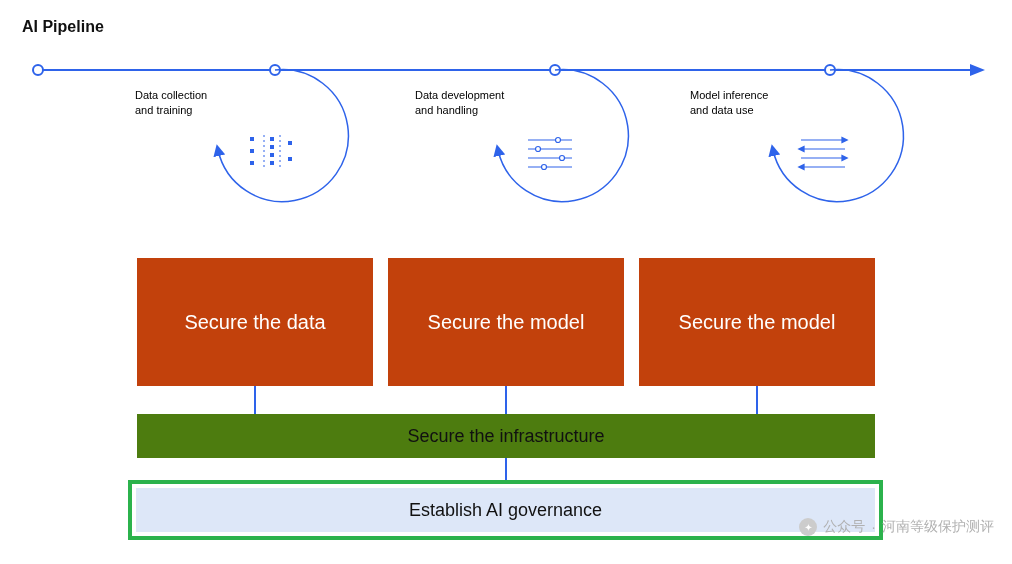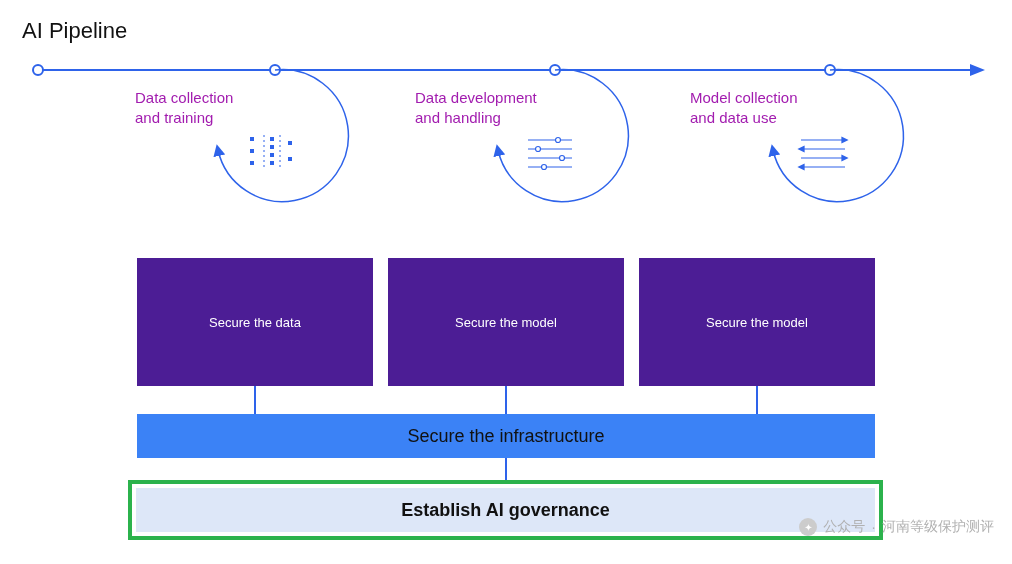--- a/index.html
+++ b/index.html
@@ -8,79 +8,79 @@
       background: #fff;
       width: 1012px;
       height: 564px;
       position: relative;
       overflow: hidden;
     }
     .title {
       position: absolute;
       top: 18px;
       left: 22px;
-      font-size: 22px;
-      font-weight: 400;
+      font-size: 16px;
+      font-weight: 700;
       color: #111;
     }
     .timeline {
       position: absolute;
       top: 60px;
       left: 30px;
       width: 955px;
       height: 20px;
     }
     .stage-labels {
       position: absolute;
       top: 88px;
       left: 0;
       width: 100%;
     }
     .stage-label {
       position: absolute;
-      font-size: 15px;
-      color: #a21caf;
+      font-size: 11px;
+      color: #000000;
       line-height: 1.35;
     }
     .loop {
       position: absolute;
       top: 60px;
       width: 160px;
       height: 170px;
     }
     .pillar-row {
       position: absolute;
       top: 258px;
       left: 0;
       width: 100%;
     }
     .pillar {
       position: absolute;
       width: 236px;
       height: 128px;
-      background: #4c1d95;
+      background: #c2410c;
       display: flex;
       align-items: center;
       justify-content: center;
       color: #fff;
-      font-size: 13px;
+      font-size: 20px;
       font-weight: 500;
     }
     .connector-line {
       position: absolute;
       width: 2px;
       background: #2e63ea;
     }
     .infra-bar {
       position: absolute;
       top: 414px;
       left: 137px;
       width: 738px;
       height: 44px;
-      background: #3b82f6;
+      background: #4d7c0f;
       display: flex;
       align-items: center;
       justify-content: center;
       font-size: 18px;
       font-weight: 500;
       color: #111;
     }
     .gov-bar-wrapper {
       position: absolute;
       top: 480px;
@@ -91,21 +91,21 @@
       padding: 4px;
     }
     .gov-bar {
       width: 100%;
       height: 100%;
       background: #dde7f8;
       display: flex;
       align-items: center;
       justify-content: center;
       font-size: 18px;
-      font-weight: 700;
+      font-weight: 400;
       color: #111;
     }
     .watermark {
       position: absolute;
       right: 18px;
       bottom: 28px;
       font-size: 14px;
       color: #b0b0b0;
       display: flex;
       align-items: center;
@@ -142,21 +142,21 @@
 <div class="stage-labels">
   <div class="stage-label" style="left:135px">
     <span>Data collection</span><br>
     <span>and training</span>
   </div>
   <div class="stage-label" style="left:415px">
     <span>Data development</span><br>
     <span>and handling</span>
   </div>
   <div class="stage-label" style="left:690px">
-    <span>Model collection</span><br>
+    <span>Model inference</span><br>
     <span>and data use</span>
   </div>
 </div>
 
 <div class="loop" style="left:210px">
   <svg width="160" height="175">
     <defs>
       <marker id="ah1" markerWidth="8" markerHeight="8" refX="4" refY="4" orient="auto">
         <path d="M0,0 L8,4 L0,8 Z" fill="#2e63ea"></path>
       </marker>

